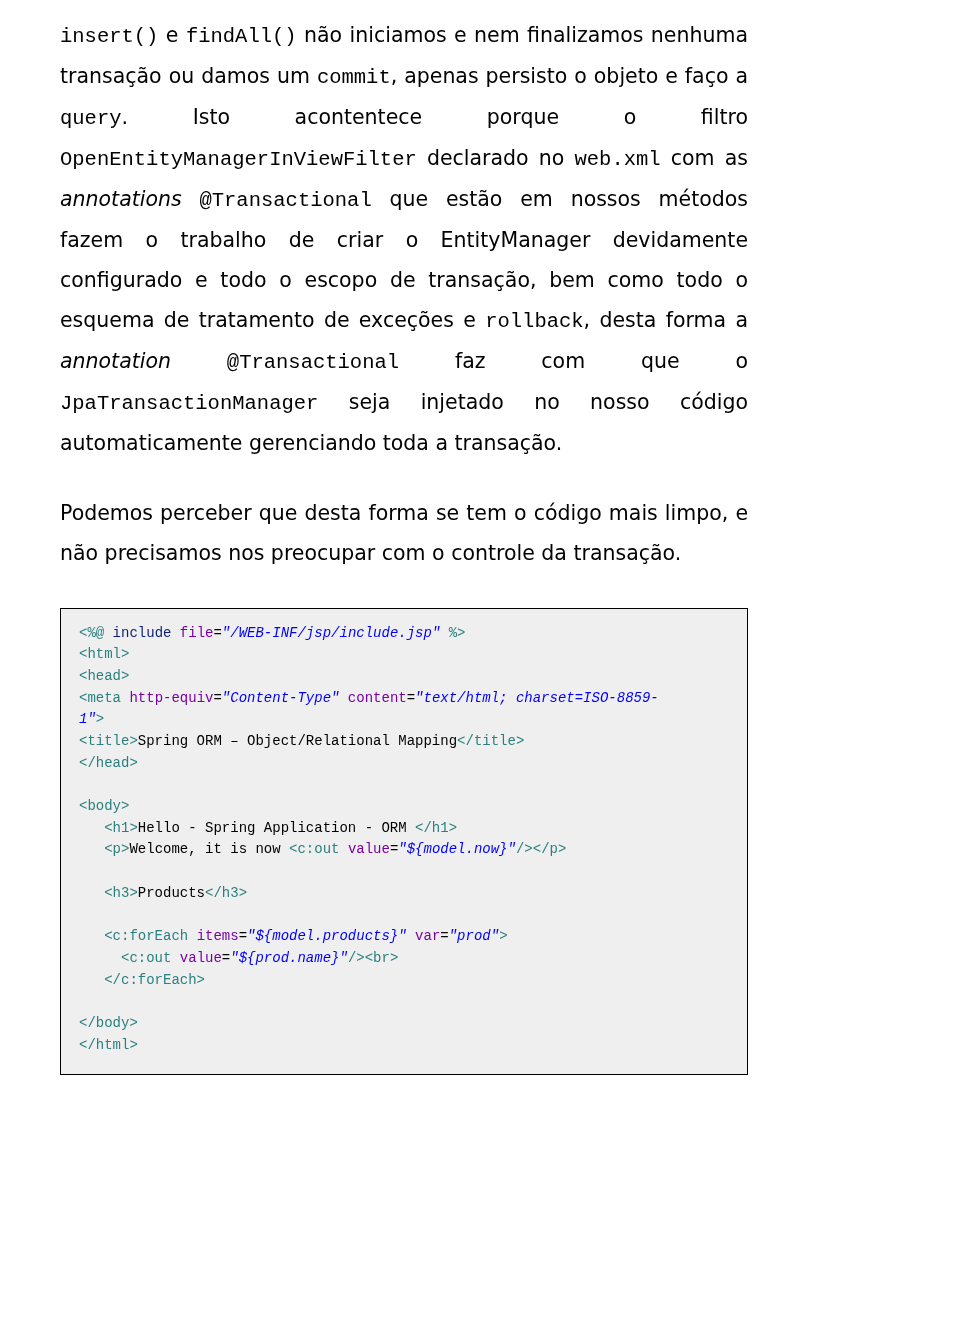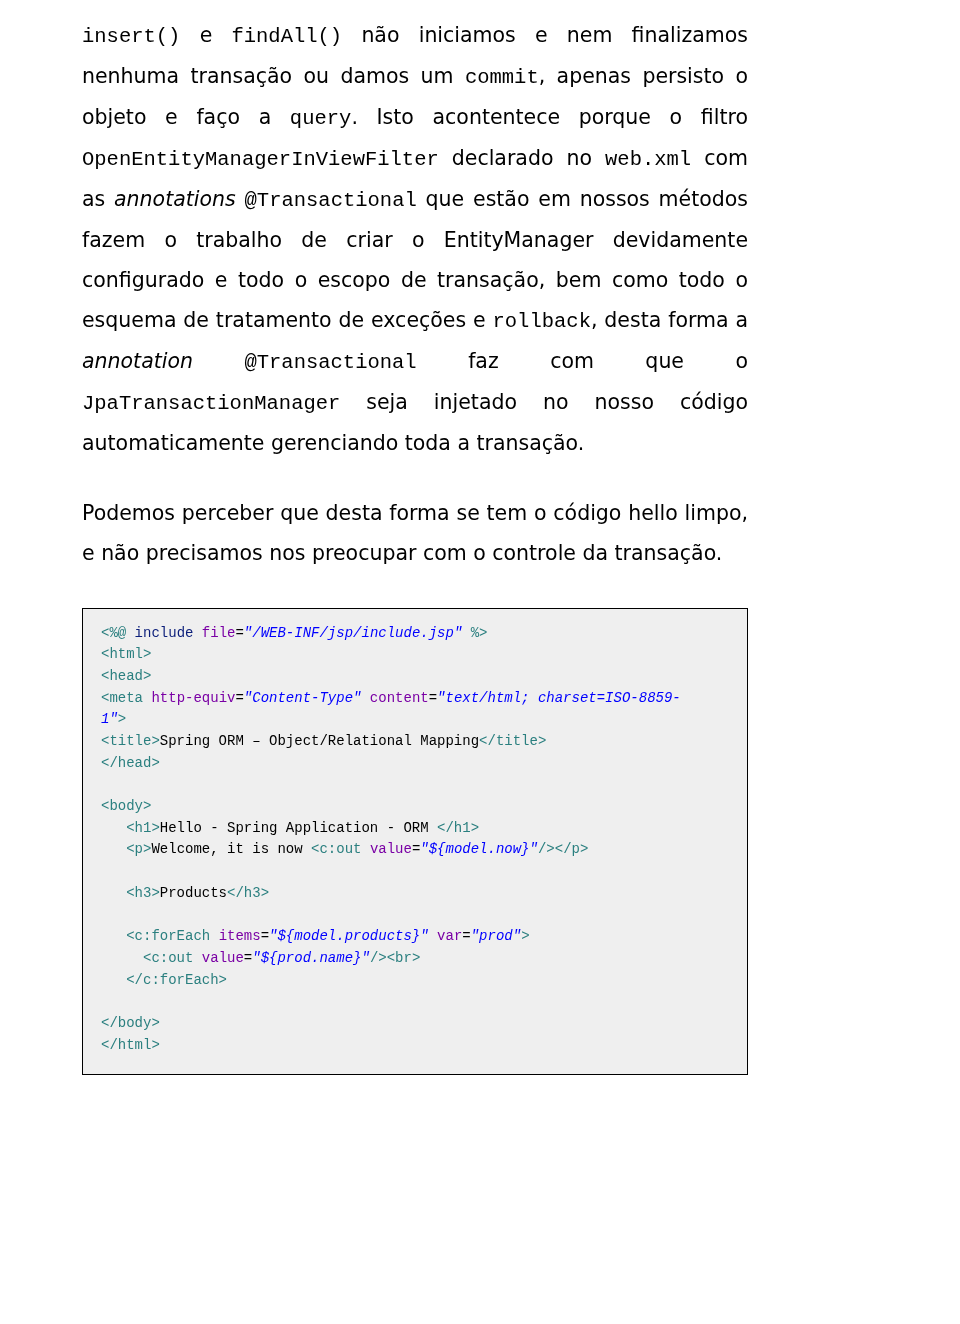--- a/index.html
+++ b/index.html
@@ -7,21 +7,21 @@
     padding: 0;
     background: #fff;
     font-family: "Verdana", "DejaVu Sans", sans-serif;
     color: #000;
     width: 960px;
   }
   .page {
     box-sizing: border-box;
     width: 808px;
     min-height: 1324px;
-    padding: 16px 60px 40px 82px;
+    padding: 16px 60px 40px 60px;
   }
   .para {
     font-size: 20.5px;
     line-height: 1.95;
     text-align: justify;
     margin: 0 0 30px 0;
   }
   .mono {
     font-family: "Courier New", Courier, monospace;
   }
@@ -47,21 +47,21 @@
 </style>
 </head>
 <body>
 
 <div class="page">
 
   <p class="para">
     <span class="mono">insert()</span><span> e </span><span class="mono">findAll()</span><span> não iniciamos e nem finalizamos nenhuma transação ou damos um </span><span class="mono">commit</span><span>, apenas persisto o objeto e faço a </span><span class="mono">query</span><span>. Isto acontentece porque o filtro </span><span class="mono">OpenEntityManagerInViewFilter</span><span> declarado no </span><span class="mono">web.xml</span><span> com as </span><span class="italic">annotations</span><span> </span><span class="mono">@Transactional</span><span> que estão em nossos métodos fazem o trabalho de criar o EntityManager devidamente configurado e todo o escopo de transação, bem como todo o esquema de tratamento de exceções e </span><span class="mono">rollback</span><span>, desta forma a </span><span class="italic">annotation</span><span> </span><span class="mono">@Transactional</span><span> faz com que o </span><span class="mono">JpaTransactionManager</span><span> seja injetado no nosso código automaticamente gerenciando toda a transação.</span>
   </p>
 
-  <p class="para">Podemos perceber que desta forma se tem o código hello limpo, e não precisamos nos preocupar com o controle da transação.</p>
+  <p class="para">Podemos perceber que desta forma se tem o código mais limpo, e não precisamos nos preocupar com o controle da transação.</p>
 
 
   <div class="codebox"><span class="t-teal">&lt;%@</span><span class="t-navy"> include </span><span class="t-purple2">file</span><span class="t-black">=</span><span class="t-blue ital">"/WEB-INF/jsp/include.jsp"</span><span class="t-teal"> %&gt;</span>
 <span class="t-teal">&lt;html&gt;</span>
 <span class="t-teal">&lt;head&gt;</span>
 <span class="t-teal">&lt;meta </span><span class="t-purple2">http-equiv</span><span class="t-black">=</span><span class="t-blue ital">"Content-Type"</span><span class="t-purple2"> content</span><span class="t-black">=</span><span class="t-blue ital">"text/html; charset=ISO-8859-</span>
 <span class="t-blue ital">1"</span><span class="t-teal">&gt;</span>
 <span class="t-teal">&lt;title&gt;</span><span class="t-black">Spring ORM – Object/Relational Mapping</span><span class="t-teal">&lt;/title&gt;</span>
 <span class="t-teal">&lt;/head&gt;</span>
 

